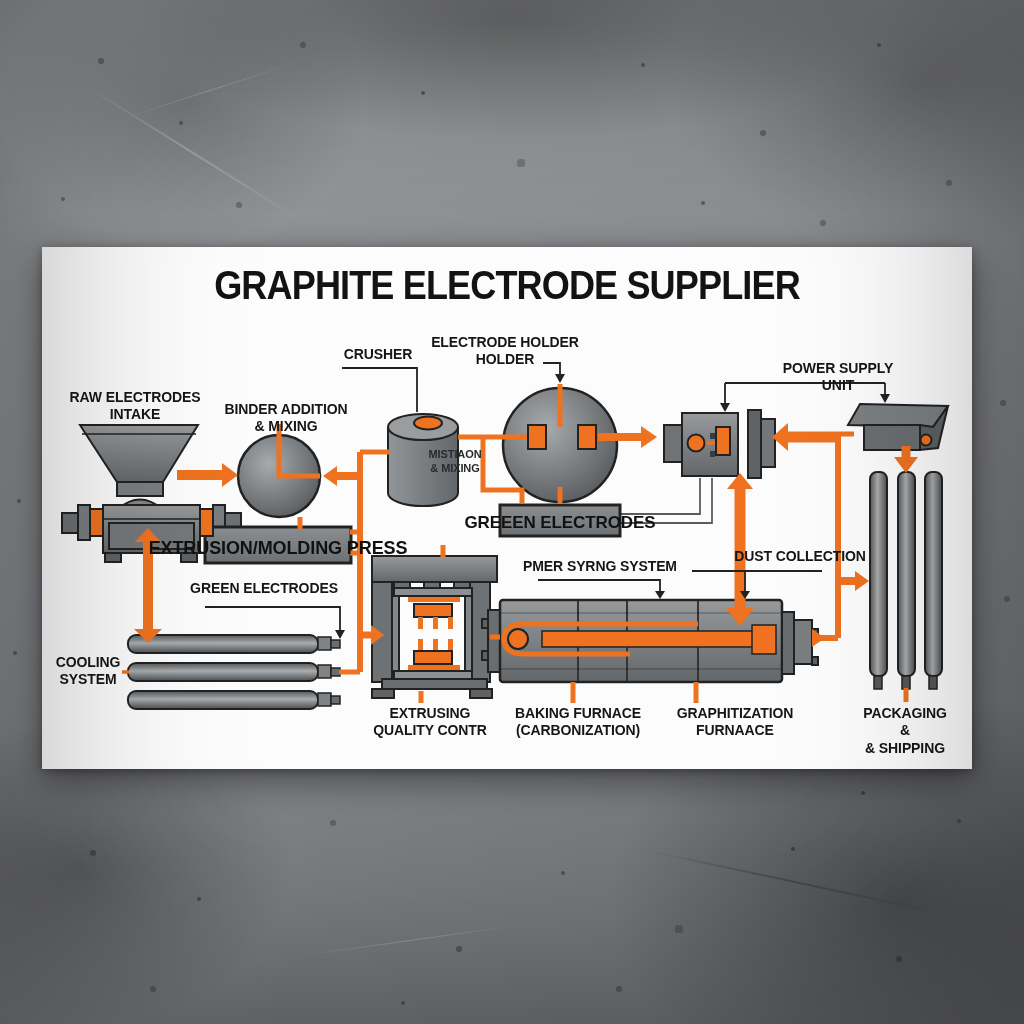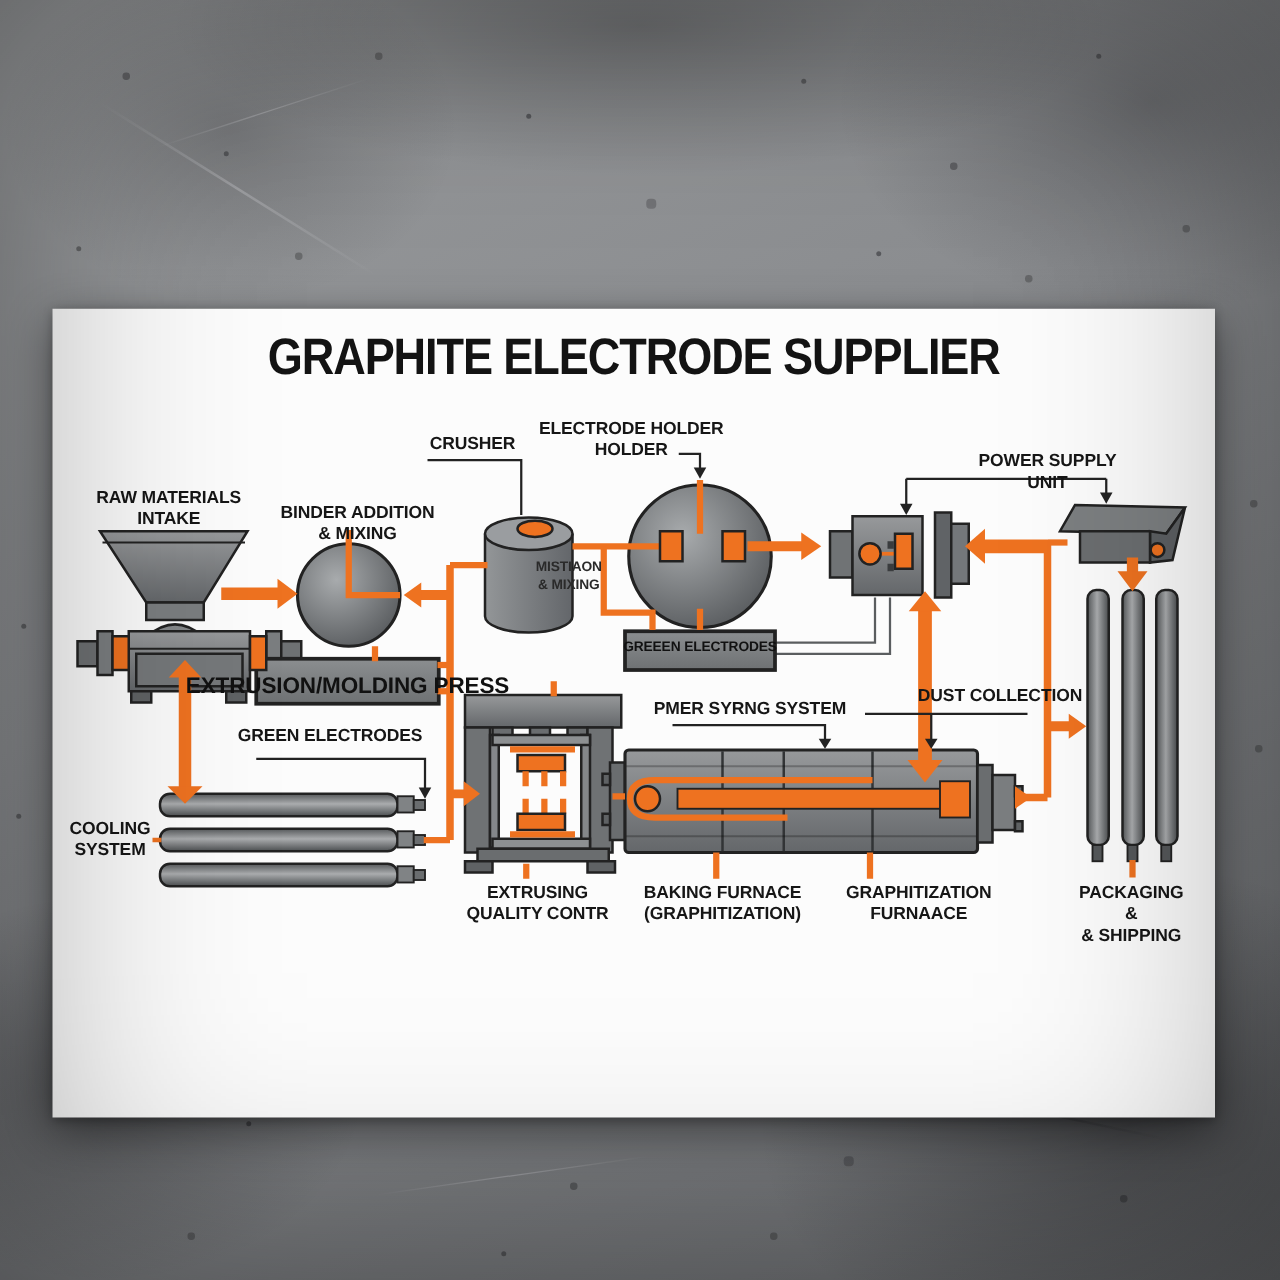--- a/index.html
+++ b/index.html
@@ -34,38 +34,38 @@
       1002px 402px 0 2px rgba(25,25,28,.3), 14px 652px 0 1px rgba(25,25,28,.4),
       1006px 598px 0 2px rgba(25,25,28,.3), 862px 792px 0 1px rgba(25,25,28,.45);
   }
   .scratch{position:absolute;background:linear-gradient(90deg,transparent,rgba(230,230,235,.28),transparent);height:2px;pointer-events:none;}
   .scratch.s1{width:260px;left:60px;top:150px;transform:rotate(32deg);}
   .scratch.s2{width:180px;left:120px;top:90px;transform:rotate(-18deg);height:1px;}
   .scratch.s3{width:300px;left:640px;top:880px;transform:rotate(12deg);background:linear-gradient(90deg,transparent,rgba(20,20,24,.3),transparent);}
   .scratch.s4{width:220px;left:300px;top:940px;transform:rotate(-8deg);height:1px;}
 
   .card{
-    position:absolute;left:42px;top:247px;width:930px;height:647px;
+    position:absolute;left:42px;top:247px;width:930px;height:522px;
     background:#fcfcfc;
     box-shadow:0 10px 34px rgba(0,0,0,.45), 0 2px 8px rgba(0,0,0,.3);
   }
   .card svg{position:absolute;left:0;top:0;}
 
   .title{
     position:absolute;left:0;right:0;top:17px;text-align:center;
     font:700 41px/1.05 "Liberation Sans",sans-serif;color:#131313;
     transform:scaleX(.88);letter-spacing:-1px;
   }
   .lbl{
     position:absolute;transform:translateX(-50%);text-align:center;
     font:700 14px/1.24 "Liberation Sans",sans-serif;color:#161616;
     white-space:pre-line;letter-spacing:-.1px;
   }
   .lbl.cyl{font-size:11px;font-weight:700;color:#2a2a2a;margin-left:32px;}
-  .lbl.inbox{font-size:11px;color:#111;}
+  .lbl.inbox{font-size:17px;color:#111;}
   .lbl.inbox2{font-size:18px;color:#111;}
 </style>
 </head>
 <body>
 
 <div class="speckles"></div>
 <div class="scratch s1"></div>
 <div class="scratch s2"></div>
 <div class="scratch s3"></div>
 <div class="scratch s4"></div>
@@ -301,34 +301,34 @@
       <polygon points="703,352 698,344 708,344"></polygon>
     </g>
   </svg>
 
   <div class="title">GRAPHITE ELECTRODE SUPPLIER</div>
 
   <div class="lbl" style="left:336px;top:99px;">CRUSHER</div>
   <div class="lbl" style="left:463px;top:87px;">ELECTRODE HOLDER
 HOLDER</div>
   <div class="lbl" style="left:796px;top:113px;">POWER SUPPLY UNIT</div>
-  <div class="lbl" style="left:93px;top:142px;">RAW MATERIALS
+  <div class="lbl" style="left:93px;top:142px;">RAW ELECTRODES
 INTAKE</div>
   <div class="lbl" style="left:244px;top:142px;margin-top:12px;">BINDER ADDITION
 &amp; MIXING</div>
   <div class="lbl cyl" style="left:381px;top:201px;">MISTIAON
 &amp; MIXING</div>
   <div class="lbl inbox" style="left:518px;top:265px;">GREEEN ELECTRODES</div>
   <div class="lbl inbox2" style="left:236px;top:290px;">EXTRUSION/MOLDING PRESS</div>
   <div class="lbl" style="left:222px;top:333px;">GREEN ELECTRODES</div>
   <div class="lbl" style="left:558px;top:311px;">PMER SYRNG SYSTEM</div>
   <div class="lbl" style="left:758px;top:301px;">DUST COLLECTION</div>
   <div class="lbl" style="left:46px;top:407px;">COOLING
 SYSTEM</div>
   <div class="lbl" style="left:388px;top:458px;">EXTRUSING
 QUALITY CONTR</div>
   <div class="lbl" style="left:536px;top:458px;">BAKING FURNACE
-(GRAPHITIZATION)</div>
+(CARBONIZATION)</div>
   <div class="lbl" style="left:693px;top:458px;">GRAPHITIZATION
 FURNAACE</div>
   <div class="lbl" style="left:863px;top:458px;">PACKAGING &amp;
 &amp; SHIPPING</div>
 </div>
 
 </body></html>

